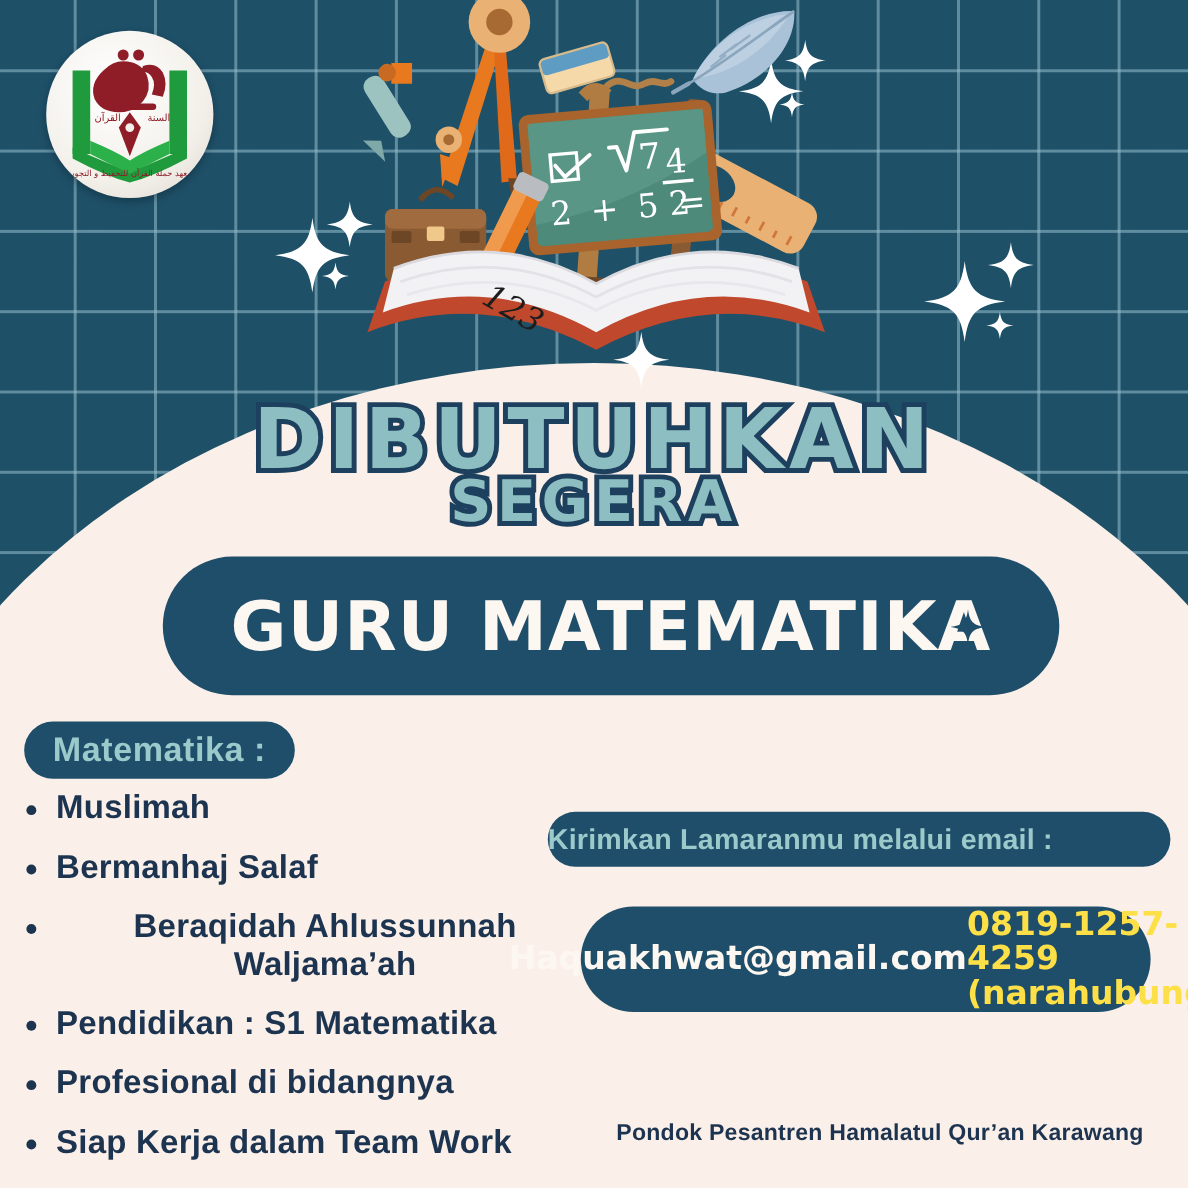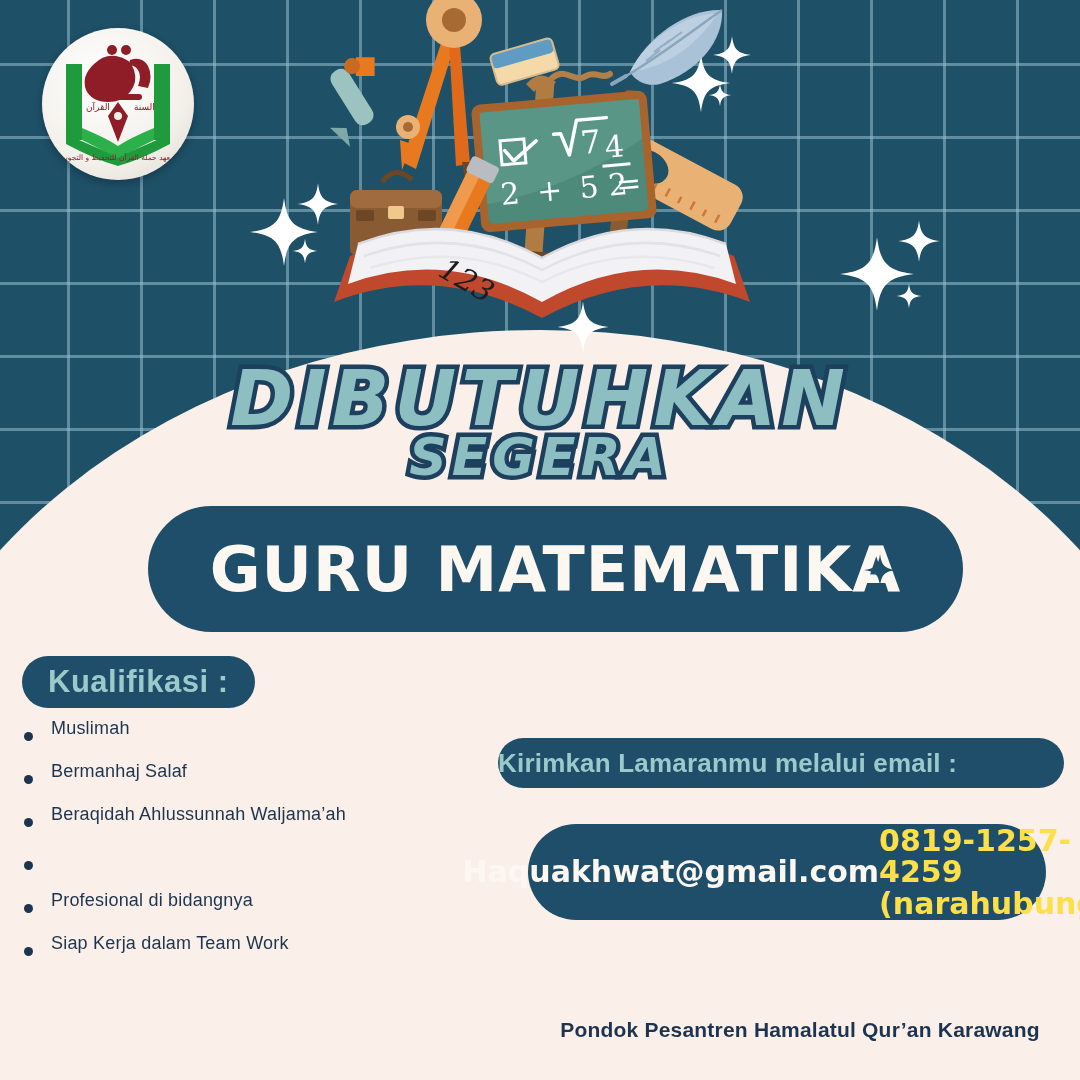--- a/index.html
+++ b/index.html
@@ -42,21 +42,21 @@
     box-shadow:0 3px 8px rgba(0,0,0,.28);
     overflow:hidden;
     text-decoration:underline;
   }
   .logo svg{display:block;}
   
   .headline{
     position:absolute;left:0;top:364px;width:1080px;text-align:center;
     line-height:.92;
     font-family:"DejaVu Sans", sans-serif;
-    font-weight:bold;letter-spacing:5px;font-style:italic;
+    font-weight:bold;letter-spacing:5px;
   }
   .hl1{font-size:76px;}
   .hl2{font-size:52px;}
   .hl-tx{
     color:#8dbfc2;
     -webkit-text-stroke:9px #1d405e;
     paint-order:stroke fill;
     display:inline-block;
   }
   
@@ -77,21 +77,21 @@
     background:#1f4e6b;border-radius:30px;display:flex;align-items:center;
   }
   .kual span{color:#9ccaca;font-size:31px;font-weight:bold;letter-spacing:.5px;}
   
   .list{position:absolute;left:20px;top:718px;width:520px;}
   .li{display:flex;align-items:flex-start;margin-bottom:20px;}
   .dot{
     width:9px;height:9px;border-radius:50%;background:#1d3450;
     margin:14px 18px 0 4px;flex:0 0 auto;
   }
-  .li span{color:#1d3450;font-size:18px;font-weight:normal;letter-spacing:.2px;text-align:center;}
+  .li span{color:#1d3450;font-size:30px;font-weight:bold;letter-spacing:.2px;text-align:center;}
   
   .mailhdr{
     position:absolute;left:498px;top:738px;width:566px;height:50px;
     background:#1f4e6b;border-radius:28px;display:flex;align-items:center;justify-content:flex-start;
   }
   .mailhdr span{color:#9ccaca;font-size:26px;font-weight:bold;letter-spacing:.2px;}
   
   .contact{
     position:absolute;left:528px;top:824px;width:518px;height:96px;
     background:#1f4e6b;border-radius:52px;
@@ -313,38 +313,39 @@
       <span>GURU MATEMATIKA</span>
       <span class="job-spark">
         <svg width="34" height="34" viewBox="0 0 72 72">
             <path d="M36 2 C39 26 46 33 70 36 C46 39 39 46 36 70 C33 46 26 39 2 36 C26 33 33 26 36 2 Z" fill="#1f4e6b"></path>
           </svg>
       </span>
     </div>
   </div>
 
   <div class="kual">
-    <span>Kualifikasi :</span>
+    <span>Matematika :</span>
   </div>
 
   <div class="list">
     <div class="li">
       <div class="dot"></div>
       <span>Muslimah</span>
     </div>
     <div class="li">
       <div class="dot"></div>
       <span>Bermanhaj Salaf</span>
     </div>
     <div class="li">
       <div class="dot"></div>
       <span>Beraqidah Ahlussunnah Waljama’ah</span>
     </div>
     <div class="li">
       <div class="dot"></div>
+      <span>Pendidikan : S1 Matematika</span>
     </div>
     <div class="li">
       <div class="dot"></div>
       <span>Profesional di bidangnya</span>
     </div>
     <div class="li">
       <div class="dot"></div>
       <span>Siap Kerja dalam Team Work</span>
     </div>
   </div>

